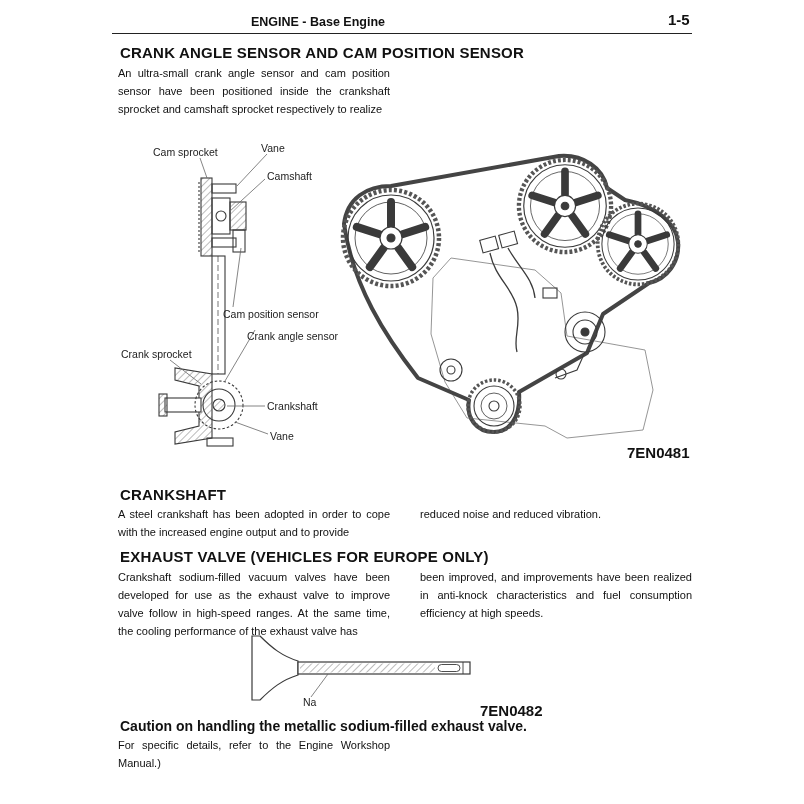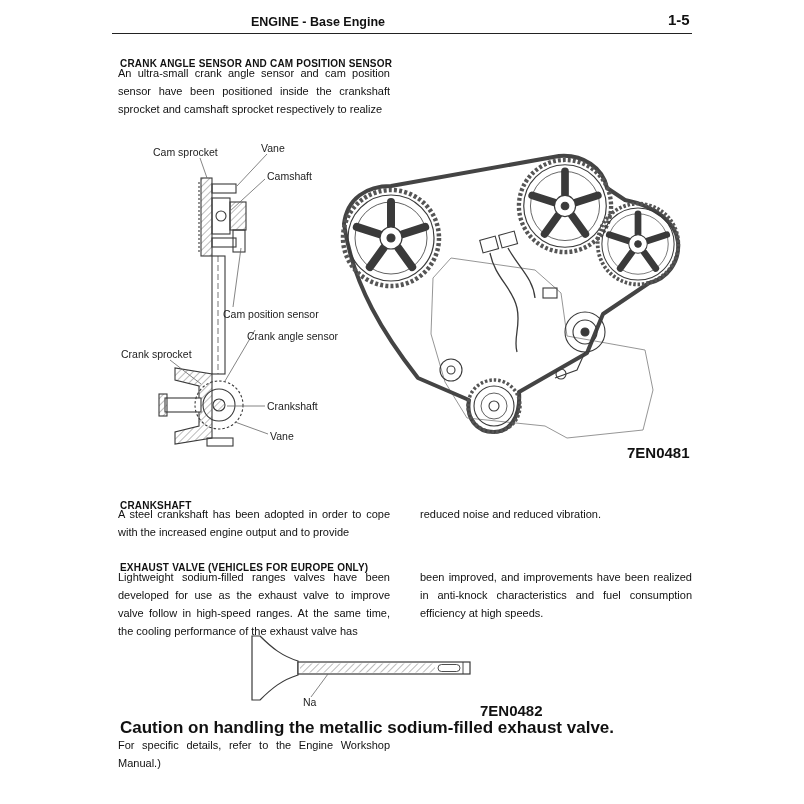--- a/index.html
+++ b/index.html
@@ -8,22 +8,22 @@
     background:#ffffff;
     font-family:"Liberation Sans", sans-serif;
     color:#111;
     position:relative;
     overflow:hidden;
   }
   .abs { position:absolute; }
   .header-title { top:15px; left:0; width:636px; text-align:center; font-size:12.5px; font-weight:bold; }
   .page-number { top:11px; left:668px; width:26px; font-size:15px; font-weight:bold; text-align:left; }
   .header-rule { top:33px; left:112px; width:580px; height:1px; background:#222; }
-  .sec-heading { font-weight:bold; font-size:10px; letter-spacing:0.2px; white-space:nowrap;margin-top:14px; }
-  .caution-heading { font-weight:bold; font-size:17px; white-space:nowrap; }
+  .sec-heading { font-weight:bold; font-size:15px; letter-spacing:0.2px; white-space:nowrap; }
+  .caution-heading { font-weight:bold; font-size:14px; white-space:nowrap; }
   .cols { display:flex; }
   .col { width:272px; font-size:11px; line-height:18px; text-align:justify; }
   .col + .col { margin-left:30px; }
   .fig-label { position:absolute; font-size:10.5px; color:#222; white-space:nowrap; }
   .fig-num { position:absolute; font-size:15px; font-weight:bold; color:#111; white-space:nowrap; }
   svg { display:block; }
 </style>
 </head>
 <body>
 
@@ -136,21 +136,21 @@
   </div>
 
   <div class="abs sec-heading" style="left:120px; top:486px">CRANKSHAFT</div>
   <div class="abs cols" style="left:118px; top:505px">
     <div class="col">A steel crankshaft has been adopted in order to cope with the increased engine output and to provide</div>
     <div class="col">reduced noise and reduced vibration.</div>
   </div>
 
   <div class="abs sec-heading" style="left:120px; top:548px">EXHAUST VALVE (VEHICLES FOR EUROPE ONLY)</div>
   <div class="abs cols" style="left:118px; top:568px">
-    <div class="col">Lightweight sodium-filled ranges valves have been developed for use as the exhaust valve to improve valve follow in high-speed ranges. At the same time, the cooling performance of the exhaust valve has</div>
+    <div class="col">Crankshaft sodium-filled vacuum valves have been developed for use as the exhaust valve to improve valve follow in high-speed ranges. At the same time, the cooling performance of the exhaust valve has</div>
     <div class="col">been improved, and improvements have been realized in anti-knock characteristics and fuel consumption efficiency at high speeds.</div>
   </div>
 
   <div class="abs" style="left:180px; top:632px; width:400px; height:85px">
     <svg width="400" height="85" viewBox="0 0 400 85">
       <defs>
         <pattern id="hatch2" width="5" height="5" patternUnits="userSpaceOnUse" patternTransform="rotate(45)">
           <line x1="0" y1="0" x2="0" y2="5" stroke="#777" stroke-width="1"></line>
         </pattern>
       </defs>

